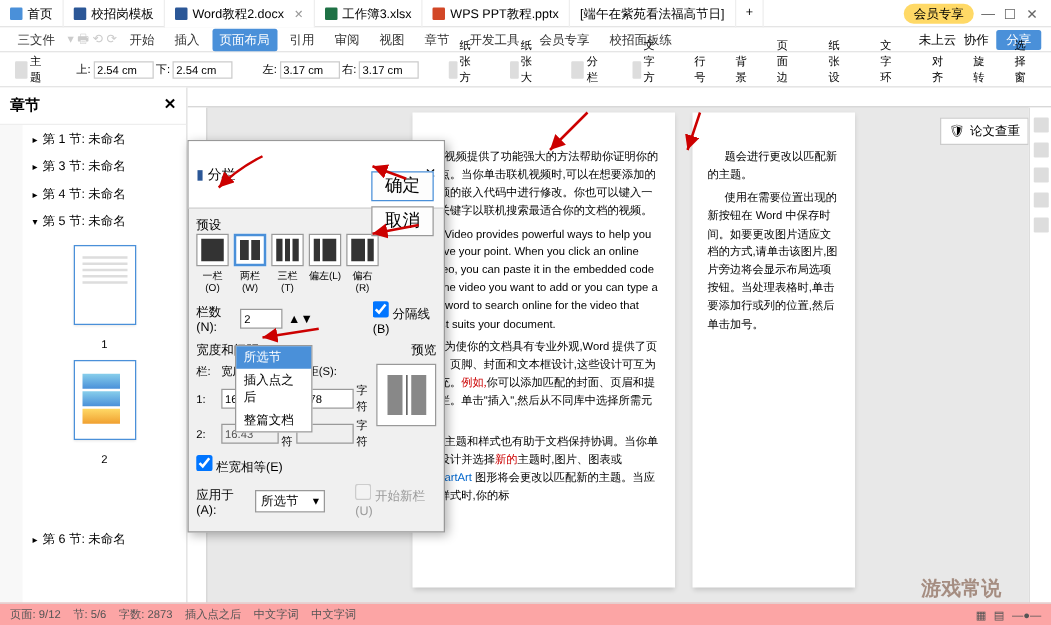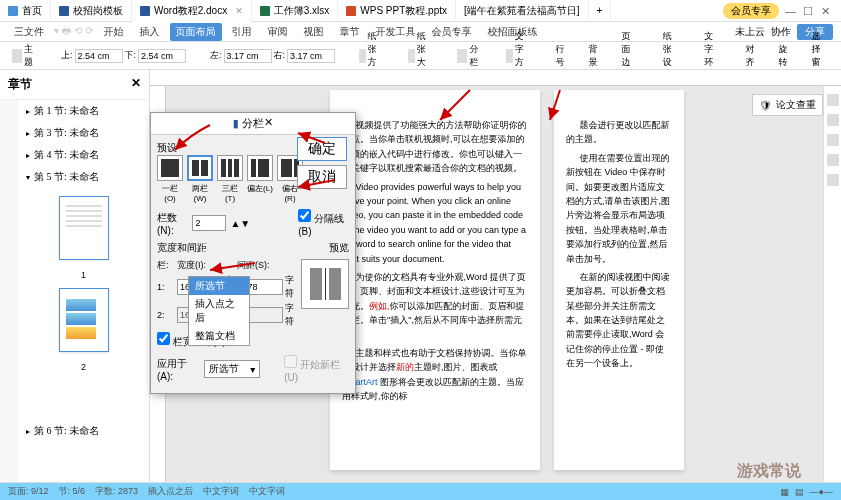--- a/index.html
+++ b/index.html
@@ -33,21 +33,21 @@
 
 
 .main { display: flex; height: 418px; }
 
 
 .sidebar { width: 150px; background: #fff; border-right: 1px solid #ddd; display: flex; flex-direction: column; }
 .sidebar-header { padding: 6px 8px; font-size: 12px; font-weight: bold; border-bottom: 1px solid #eee; display: flex; justify-content: space-between; }
 .nav-icons { width: 18px; background: #f8f8f8; }
 .sidebar-content { display: flex; flex: 1; }
 .chapter-list { flex: 1; }
-.chapter-item { padding: 4px 8px; font-size: 10px; display: flex; align-items: center; gap: 4px; font-family: Liberation Serif, serif; }
+.chapter-item { padding: 4px 8px; font-size: 10px; display: flex; align-items: center; gap: 4px; }
 .chapter-item.open::before { content: "▾"; font-size: 8px; }
 .chapter-item:not(.open)::before { content: "▸"; font-size: 8px; }
 
 
 .thumbs { padding: 8px; display: flex; flex-direction: column; gap: 8px; align-items: center; }
 .thumb { width: 50px; height: 64px; background: #fff; border: 1px solid #4a90d9; box-shadow: 0 1px 2px rgba(0,0,0,.1); position: relative; }
 .thumb-num { font-size: 9px; margin-top: 2px; }
 .thumb-lines { position: absolute; top: 8px; left: 6px; right: 6px; }
 .thumb-line { height: 2px; background: #ddd; margin-bottom: 3px; }
 .thumb-img { width: 30px; height: 12px; background: linear-gradient(#87ceeb, #4a90d9); margin: 2px 0; }
@@ -65,21 +65,21 @@
 .link { color: #06c; }
 
 
 .right-panel { position: absolute; right: 18px; top: 24px; }
 .right-icons { position: absolute; right: 0; top: 16px; width: 18px; background: #fff; border-left: 1px solid #ddd; bottom: 0; display: flex; flex-direction: column; align-items: center; gap: 8px; padding-top: 8px; }
 .r-icon { width: 12px; height: 12px; background: #ddd; border-radius: 1px; }
 .doc-check { background: #fff; border: 1px solid #ccc; padding: 3px 6px; font-size: 10px; display: flex; align-items: center; gap: 4px; }
 
 
 .dialog { position: absolute; left: 150px; top: 112px; width: 206px; background: #f0f0f0; border: 1px solid #999; box-shadow: 2px 2px 8px rgba(0,0,0,.3); font-size: 10px; z-index: 10; }
-.dlg-title { background: #fff; padding: 3px 6px; display: flex; justify-content: center; border-bottom: 1px solid #ccc; font-size: 11px; }
+.dlg-title { background: #fff; padding: 19px 6px; display: flex; justify-content: space-between; border-bottom: 1px solid #ccc; font-size: 11px; }
 .dlg-body { padding: 6px; }
 .dlg-row { display: flex; align-items: center; gap: 4px; margin-bottom: 4px; }
 .presets { display: flex; gap: 4px; margin-bottom: 2px; }
 .preset { width: 26px; height: 26px; border: 1px solid #999; background: #fff; display: flex; padding: 3px; gap: 2px; }
 .preset.sel { border: 2px solid #4a90d9; }
 .preset-col { flex: 1; background: #333; }
 .preset-labels { display: flex; gap: 4px; font-size: 8px; margin-bottom: 6px; }
 .preset-labels span { width: 26px; text-align: center; }
 .dlg-btn { border: 1px solid #999; background: #fdfdfd; padding: 2px 10px; font-size: 14px; }
 .dlg-btn.primary { border-color: #4a90d9; }
@@ -92,21 +92,21 @@
 .wc-grid { display: grid; grid-template-columns: 18px 1fr 1fr 1fr 1fr; gap: 2px; align-items: center; font-size: 9px; }
 .dd { border: 1px solid #999; background: #fff; padding: 1px 4px; display: flex; justify-content: space-between; align-items: center; width: 60px; }
 .dd-list { position: absolute; left: 188px; top: 276px; background: #fff; border: 1px solid #999; width: 62px; font-size: 10px; z-index: 11; }
 .dd-list div { padding: 2px 6px; }
 .dd-list div.sel { background: #4a90d9; color: #fff; }
 
 
 .arrow { position: absolute; z-index: 20; pointer-events: none; }
 
 
-.status { position: absolute; bottom: 0; left: 0; right: 0; height: 18px; background: #7dd3fc; border-top: 1px solid #ddd; display: flex; align-items: center; padding: 0 8px; gap: 10px; font-size: 9px; color: #555; }
+.status { position: absolute; bottom: 0; left: 0; right: 0; height: 18px; background: #fca5a5; border-top: 1px solid #ddd; display: flex; align-items: center; padding: 0 8px; gap: 10px; font-size: 9px; color: #555; }
 .status-right { margin-left: auto; display: flex; gap: 6px; align-items: center; }
 .watermark { position: absolute; right: 40px; bottom: 18px; font-size: 16px; color: rgba(120,80,60,.6); font-weight: bold; }
 </style>
 </head>
 <body>
 
 <div class="tabs">
   <div class="tab">
       <span class="tab-icon"></span>
       <span>首页</span>
@@ -263,22 +263,21 @@
 
     <div class="pages">
       <div class="page">
         <p>视频提供了功能强大的方法帮助你证明你的观点。当你单击联机视频时,可以在想要添加的视频的嵌入代码中进行修改。你也可以键入一个关键字以联机搜索最适合你的文档的视频。</p>
         <p>Video provides powerful ways to help you prove your point. When you click an online video, you can paste it in the embedded code of the video you want to add or you can type a keyword to search online for the video that best suits your document.</p>
         <p><span>为使你的文档具有专业外观,Word 提供了页眉、页脚、封面和文本框设计,这些设计可互为补充。</span><span class="red">例如,</span><span>你可以添加匹配的封面、页眉和提要栏。单击"插入",然后从不同库中选择所需元素。</span></p>
         <p><span>主题和样式也有助于文档保持协调。当你单击设计并选择</span><span class="red">新的</span><span>主题时,图片、图表或</span><span class="link">SmartArt</span><span> 图形将会更改以匹配新的主题。当应用样式时,你的标</span></p>
       </div>
       <div class="page" style="width:130px">
         <p>题会进行更改以匹配新的主题。</p>
-        <p>使用在需要位置出现的新按钮在 Video 中保存时间。如要更改图片适应文档的方式,请单击该图片,图片旁边将会显示布局选项按钮。当处理表格时,单击要添加行或列的位置,然后单击加号。</p>
-        <p>在新的阅读视图中阅读更加容易。可以折叠文档某些部分并关注所需文本。如果在达到结尾处之前需要停止读取,Word 会记住你的停止位置 - 即使在另一个设备上。</p>
+        <p>使用在需要位置出现的新按钮在 Word 中保存时间。如要更改图片适应文档的方式,请单击该图片,图片旁边将会显示布局选项按钮。当处理表格时,单击要添加行或列的位置,然后单击加号。</p>
       </div>
     </div>
 
     <div class="right-panel">
       <div class="doc-check">
         <span>🛡</span>
         <span>论文查重</span>
       </div>
     </div>
     <div class="right-icons">

